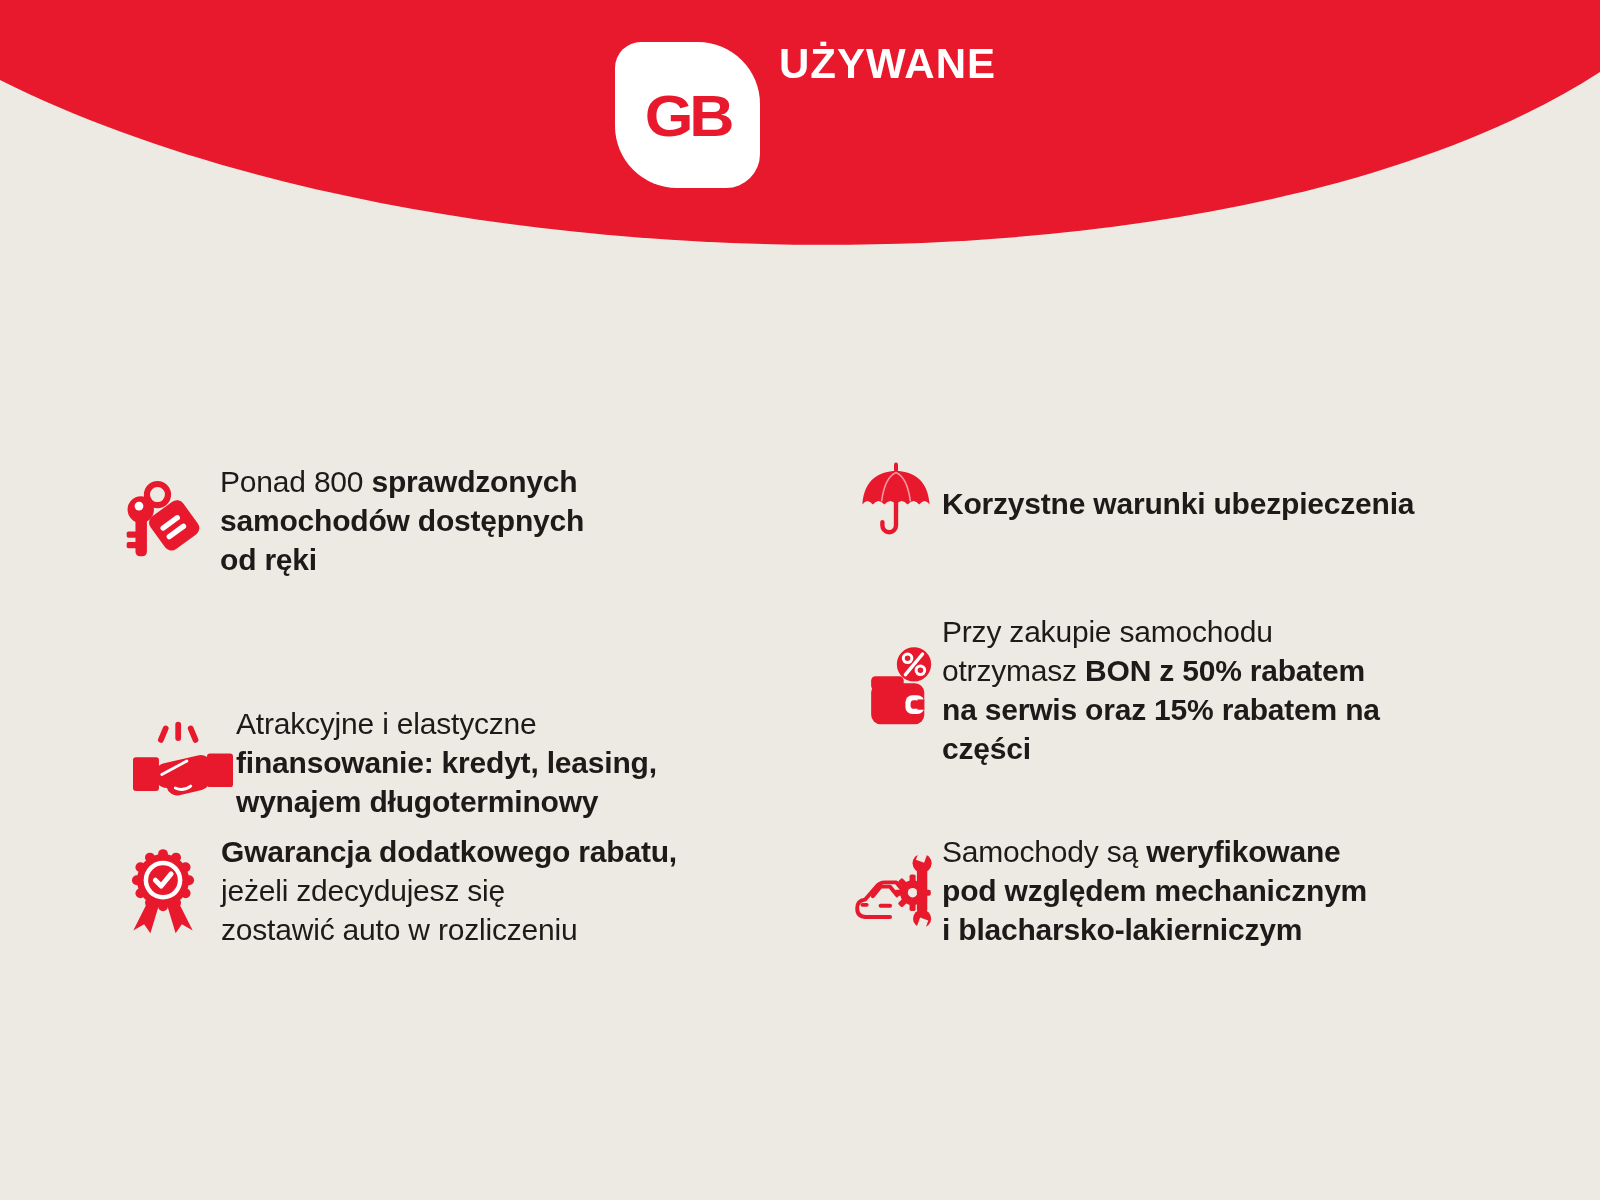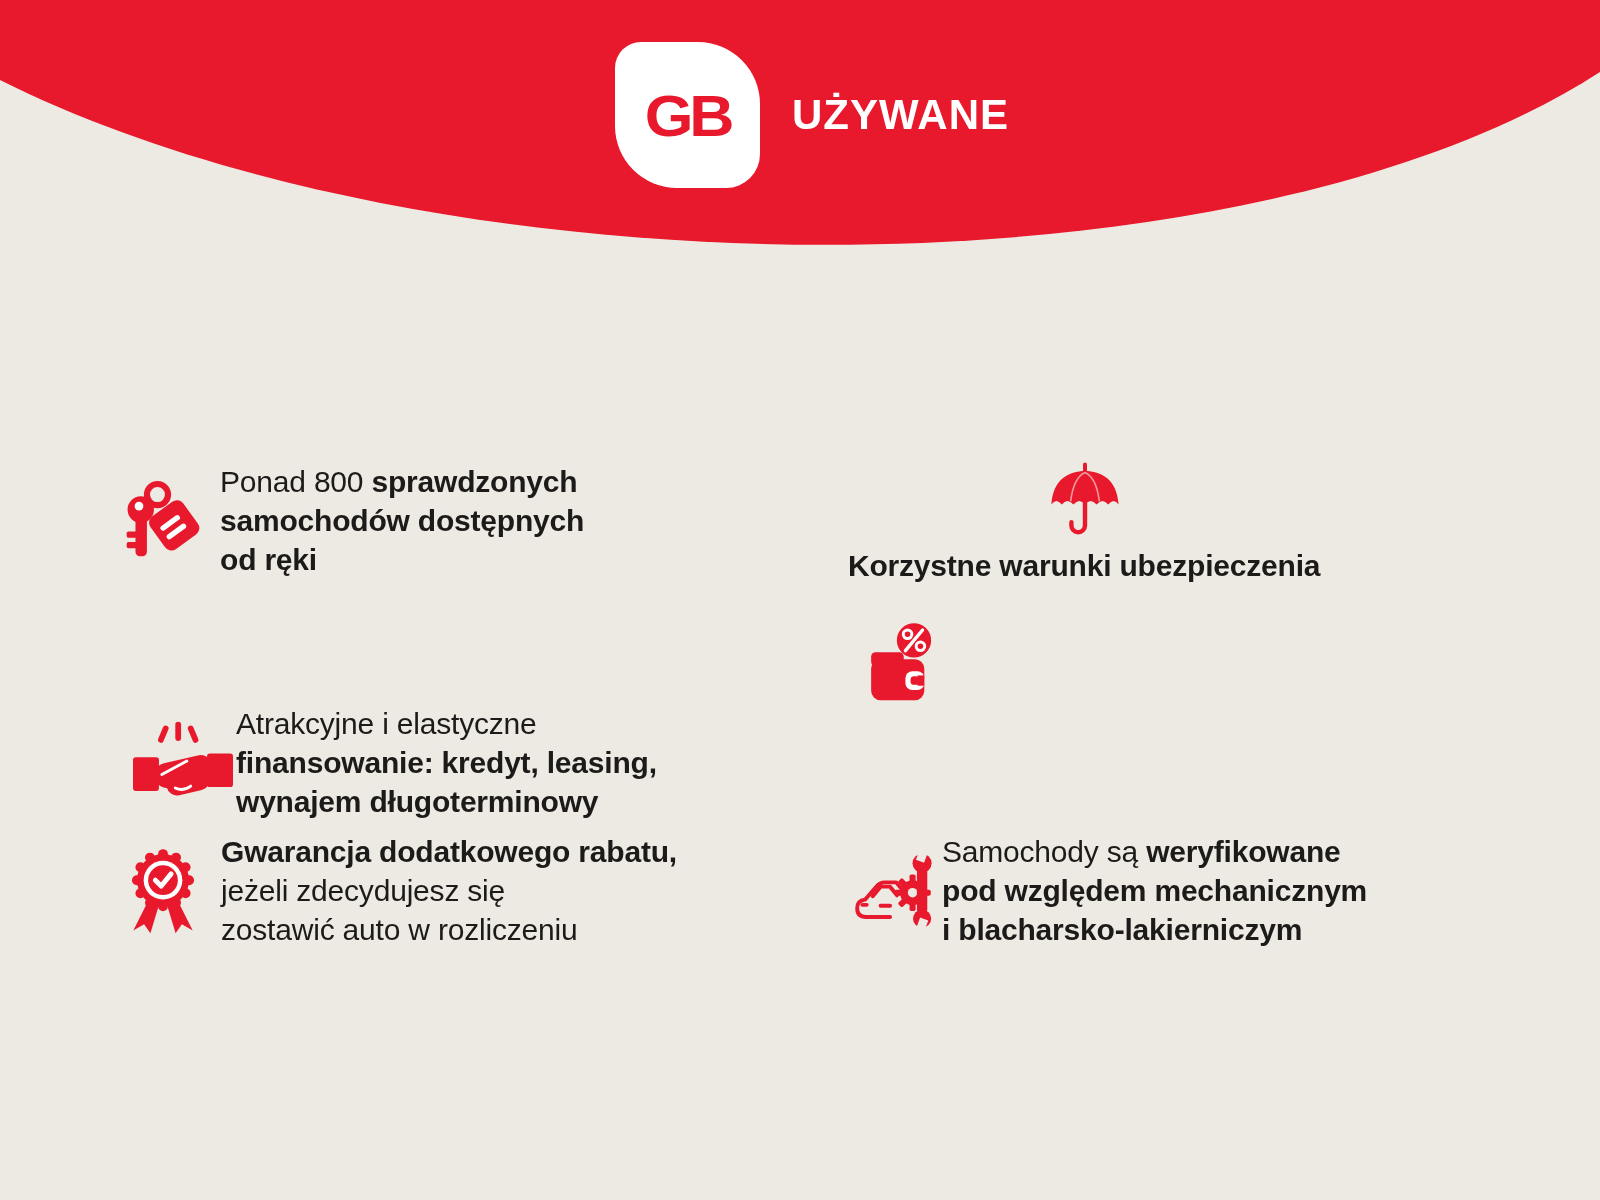--- a/index.html
+++ b/index.html
@@ -16,21 +16,21 @@
     color:var(--ink);
     position:relative;
   }
   
   .header-curve{
     position:absolute;top:0;left:0;width:1600px;height:320px;display:block;
   }
   .header-curve path{fill:var(--red);}
   
   .header-content{
-    position:absolute;top:42px;left:615px;display:flex;align-items:center;gap:32px;
+    position:absolute;top:42px;left:615px;display:flex;align-items:flex-start;gap:19px;
   }
   .logo-tile{
     width:145px;height:146px;background:var(--white);
     border-radius:26px 62px 34px 62px;
     display:flex;align-items:center;justify-content:center;
   }
   .logo-gb{
     color:var(--red);font-weight:800;font-size:58px;letter-spacing:-4px;
     transform:scaleX(1.08);
   }
@@ -44,21 +44,21 @@
   .feature .icon-box{flex:none;display:flex;align-items:center;}
   .col-left .icon-box{width:103px;}
   .col-right .icon-box{width:94px;}
   .feature-text{font-size:30px;line-height:39px;letter-spacing:-0.2px;}
   .feature-text .line{white-space:nowrap;}
   .feature-text .b{font-weight:700;}
   .icon{color:var(--red);display:block;}
   .f-l1{left:117px;top:462px;}
   .f-l2{left:133px;top:666px;margin-top:38px;}
   .f-l3{left:118px;top:832px;}
-  .f-r1{left:848px;top:460px;flex-direction:column;}
+  .f-r1{left:848px;top:460px;}
   .f-r2{left:848px;top:612px;}
   .f-r3{left:848px;top:832px;}
 </style>
 </head>
 <body>
 
 <svg class="header-curve" viewBox="0 0 1600 320" preserveAspectRatio="none" aria-hidden="true">
   <path d="M0 0 H1600 V72 C1245 302 440 300 0 80 Z"></path>
 </svg>
 
@@ -173,20 +173,26 @@
       <circle cx="48.5" cy="19" r="5" fill="none" stroke="#ffffff" stroke-width="3.5"></circle>
       <circle cx="63.5" cy="33" r="5" fill="none" stroke="#ffffff" stroke-width="3.5"></circle>
       <path d="M46 38 L66 14" stroke="#ffffff" stroke-width="4" stroke-linecap="round"></path>
       <rect x="6" y="40" width="38" height="16" rx="5" fill="currentColor"></rect>
       <rect x="6" y="48" width="62" height="48" rx="11" fill="currentColor"></rect>
       <rect x="46" y="62" width="22" height="22" rx="8" fill="#ffffff"></rect>
       <rect x="52" y="68" width="10" height="10" rx="4" fill="currentColor"></rect>
       <rect x="60" y="67" width="8" height="12" fill="currentColor"></rect>
     </svg>
   </div>
+  <div class="feature-text">
+      <div class="line"><span>Przy zakupie samochodu</span></div>
+      <div class="line"><span>otrzymasz </span><span class="b">BON z 50% rabatem</span></div>
+      <div class="line"><span class="b">na serwis oraz 15% rabatem na</span></div>
+      <div class="line"><span class="b">części</span></div>
+    </div>
 </div>
 
 <div class="feature col-right f-r3">
   <div class="icon-box">
     <svg class="icon" width="94" height="100" viewBox="0 0 104 104" style="margin-left:4px" aria-hidden="true">
       <g stroke="currentColor" stroke-width="4.5" fill="none" stroke-linecap="round" stroke-linejoin="round">
         <path d="M16 82 q-10 0 -10 -10 q0 -9 9 -10 l13 -15 q4 -5 10 -5 h13 l10 12"></path>
         <path d="M24 58 l9 -11 h11 l8 10"></path>
         <path d="M12 68 h5"></path>
         <path d="M33 69 h11"></path>

